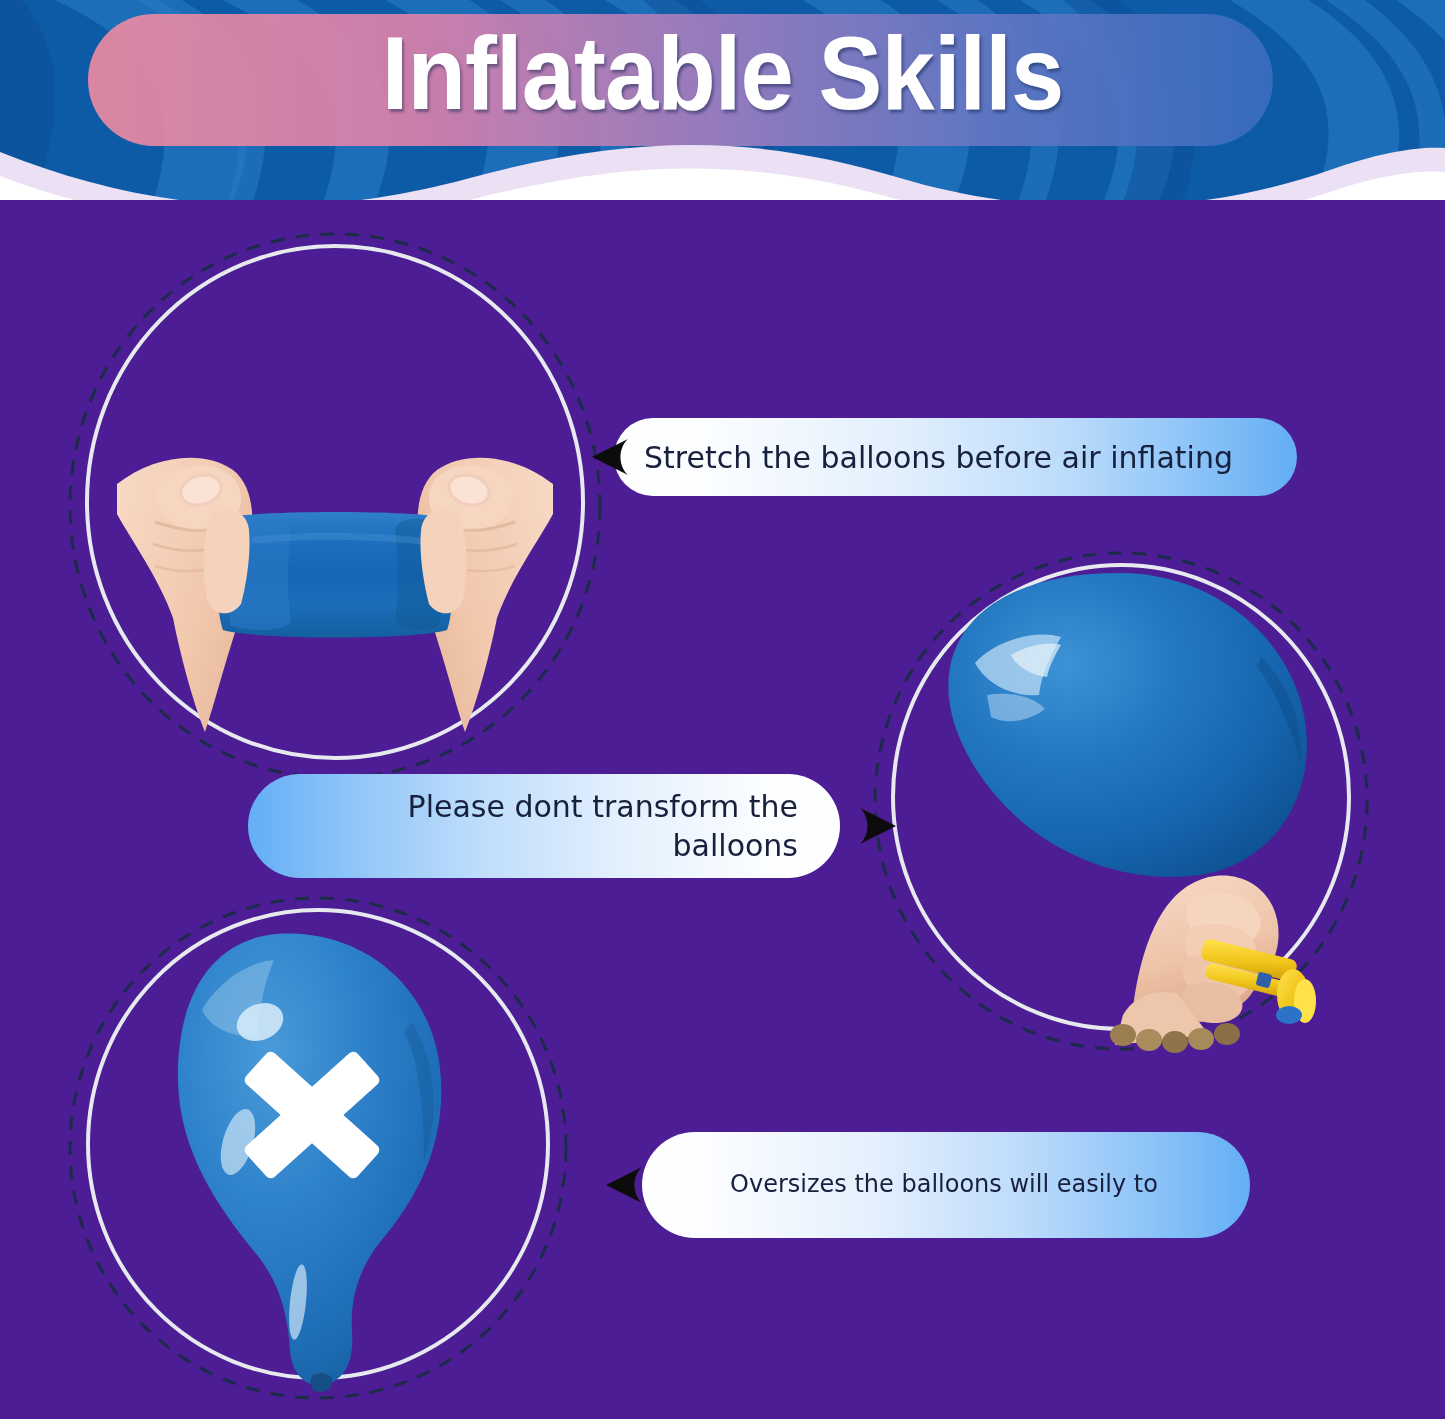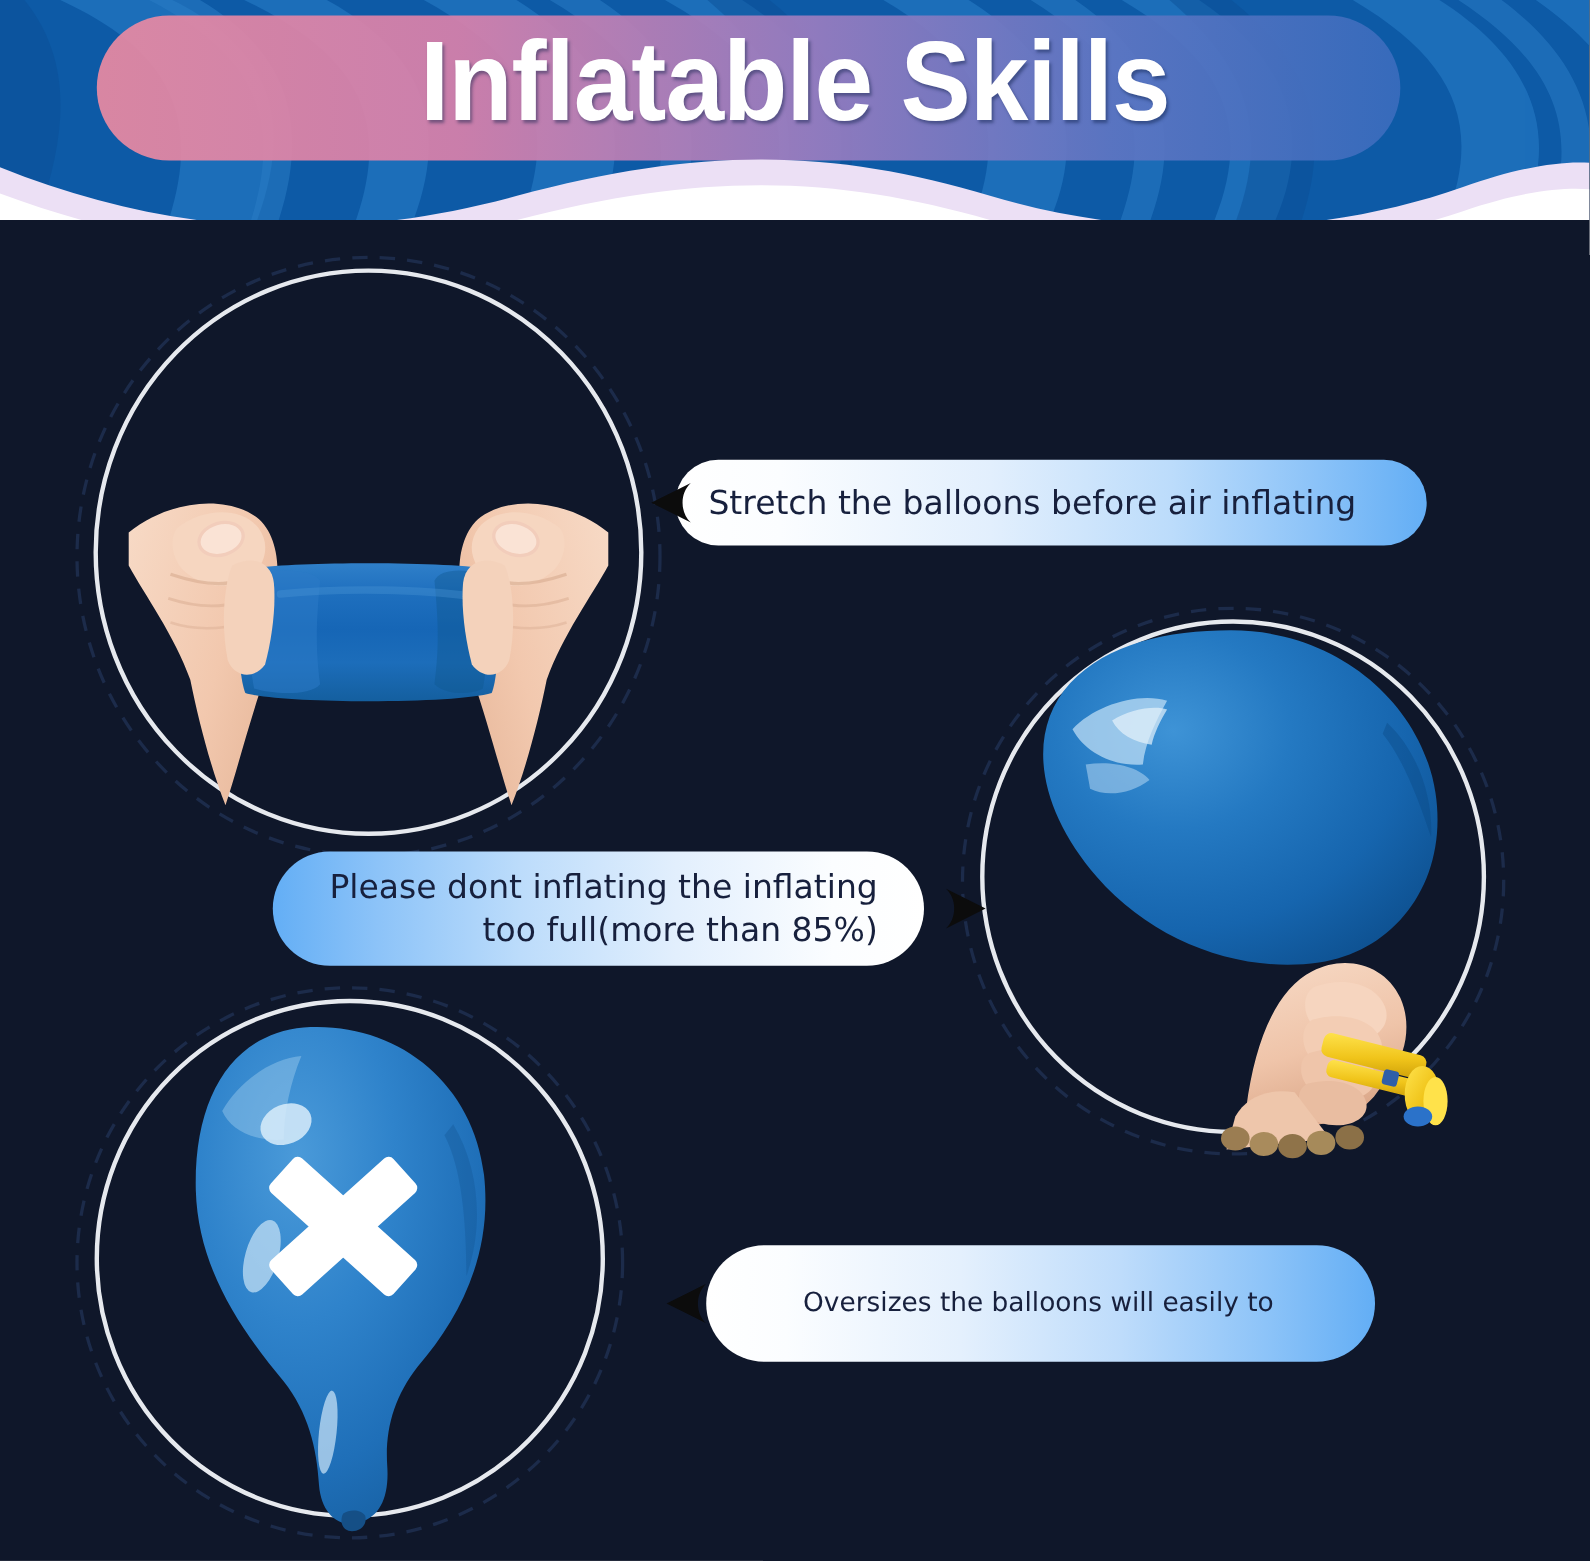--- a/index.html
+++ b/index.html
@@ -3,21 +3,21 @@
 <meta charset="utf-8">
 <style>
   html,body{margin:0;padding:0;}
   body{
     width:1445px;height:1419px;
     background:#ffffff;
     font-family:"DejaVu Sans", sans-serif;
     overflow:hidden;
     position:relative;
   }
-  .stage{position:relative;width:1445px;height:1419px;overflow:hidden;background:#0f172a;}
+  .stage{position:relative;width:1445px;height:1419px;overflow:hidden;background:#4c1d95;}
 
   
   .banner{position:absolute;left:0;top:0;width:1445px;height:200px;overflow:hidden;}
   .banner svg{position:absolute;left:0;top:0;}
   .banner-title{
     position:absolute;left:0;top:0;width:1445px;height:148px;
     display:flex;align-items:center;justify-content:center;
     font-family:"Liberation Sans", sans-serif;
     font-weight:bold;
     font-size:103px;
@@ -278,22 +278,21 @@
         <ellipse cx="310" cy="497" rx="13" ry="11" fill="#8f7349"></ellipse>
         <ellipse cx="336" cy="494" rx="13" ry="11" fill="#a68a5a"></ellipse>
         <ellipse cx="362" cy="489" rx="13" ry="11" fill="#8b7047"></ellipse>
       </g>
     </svg>
   </div>
 
   <div class="callout" style="left:248px;top:774px;">
     <div class="pill pill-2">
       <span class="pill-text">
-        <span>Please dont inflating the inflating</span><br>
-        <span>too full(more than 85%)</span>
+        <span>Please dont transform the balloons</span><br>
       </span>
     </div>
     <svg class="arrow" width="46" height="46" viewBox="0 0 46 46" style="margin-left:14px;">
       <path d="M42,23 L6,5 C 16,14 16,32 6,41 Z" fill="#0c0c0c"></path>
     </svg>
   </div>
 
   <div class="circle" style="left:62px;top:892px;width:512px;height:512px;">
     <svg class="ring" width="512" height="512" viewBox="0 0 512 512">
       <ellipse cx="256" cy="256" rx="248" ry="250" fill="none" stroke="#1c2b4a" stroke-width="3" stroke-dasharray="14 11"></ellipse>

